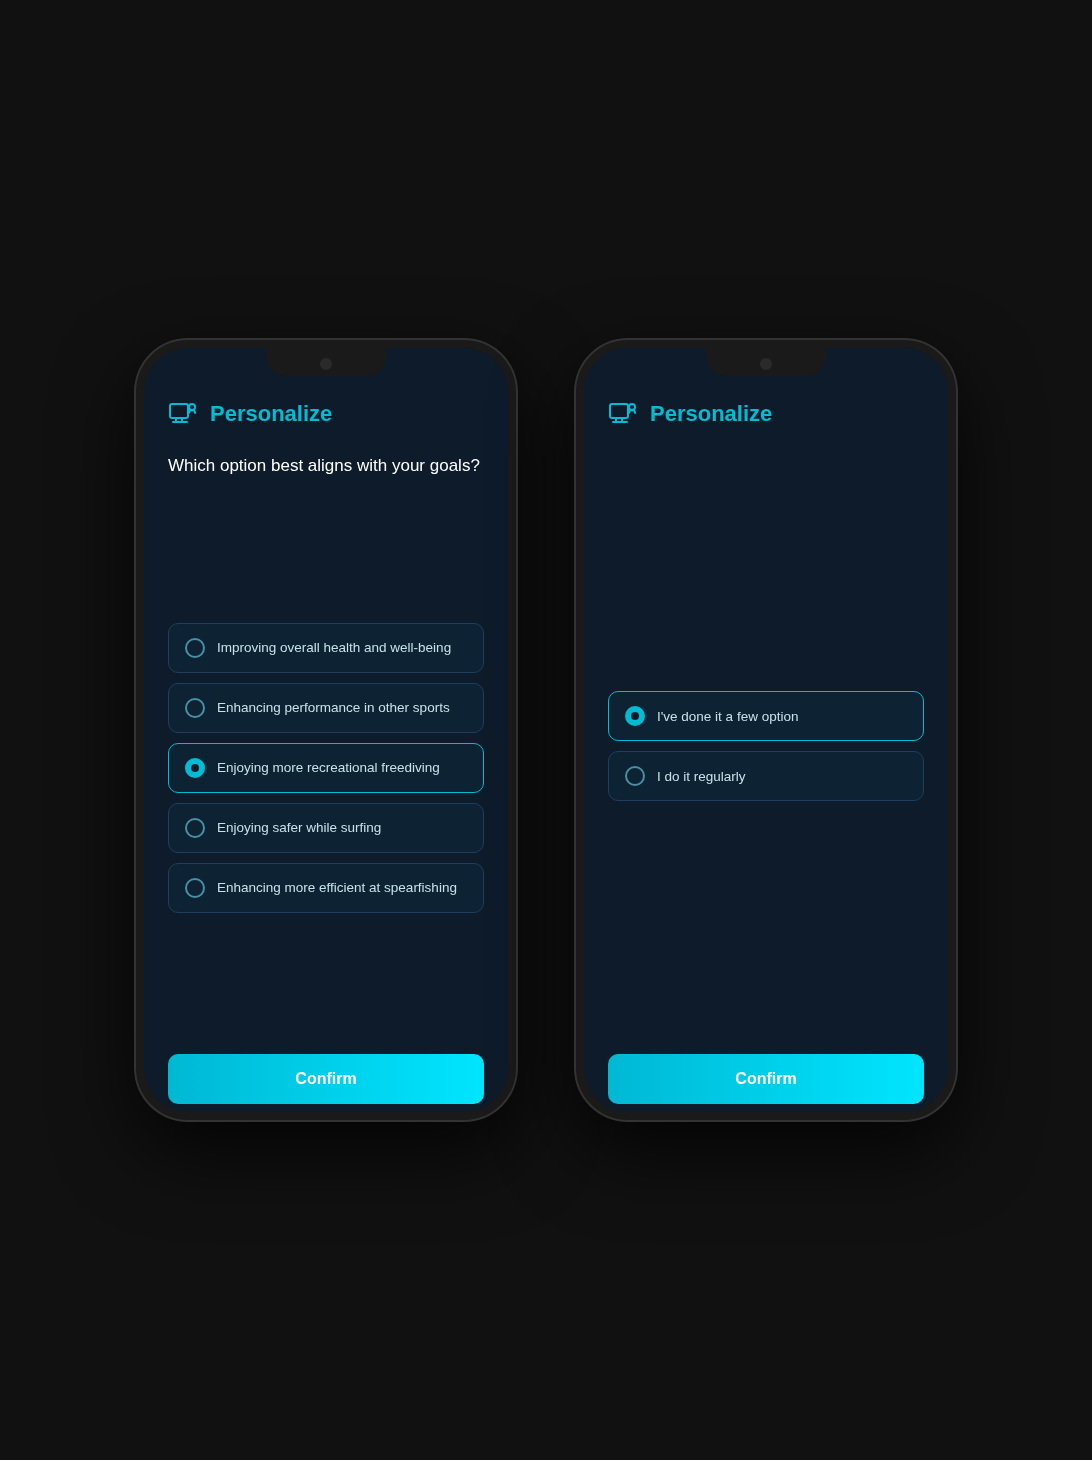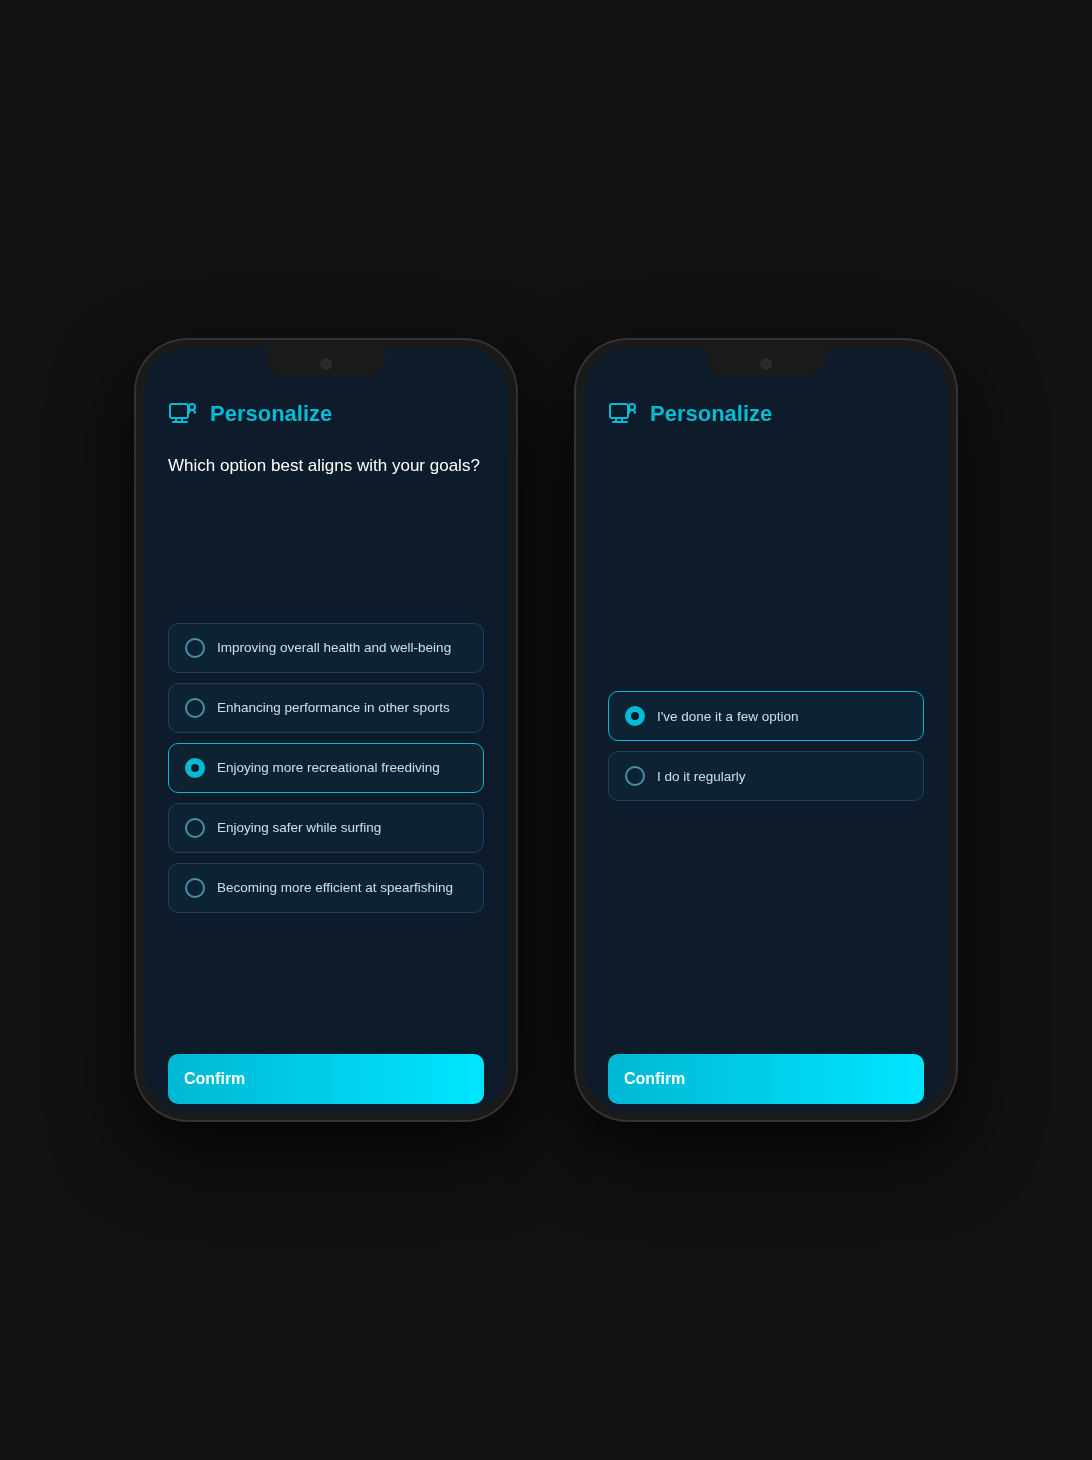--- a/index.html
+++ b/index.html
@@ -135,21 +135,21 @@
       margin-top: 16px;
       background: linear-gradient(90deg, #00b8d4, #00e5ff);
       border: none;
       border-radius: 10px;
       padding: 16px;
       color: #fff;
       font-size: 16px;
       font-weight: 600;
       cursor: pointer;
       width: 100%;
-      text-align: left;
+      text-align: center;
     }
   </style>
 </head>
 <body>
 
 <div class="scene">
 
   <div class="phone">
     <div class="phone-camera"></div>
     <div class="phone-screen">
@@ -182,21 +182,21 @@
           <span class="option-label">Enjoying more recreational freediving</span>
         </div>
 
         <div class="option-item">
           <div class="radio-outer"></div>
           <span class="option-label">Enjoying safer while surfing</span>
         </div>
 
         <div class="option-item">
           <div class="radio-outer"></div>
-          <span class="option-label">Becoming more efficient at spearfishing</span>
+          <span class="option-label">Enhancing more efficient at spearfishing</span>
         </div>
 
 
       </div>
       <button class="confirm-btn">Confirm</button>
     </div>
   </div>
 
   <div class="phone">
     <div class="phone-camera"></div>

